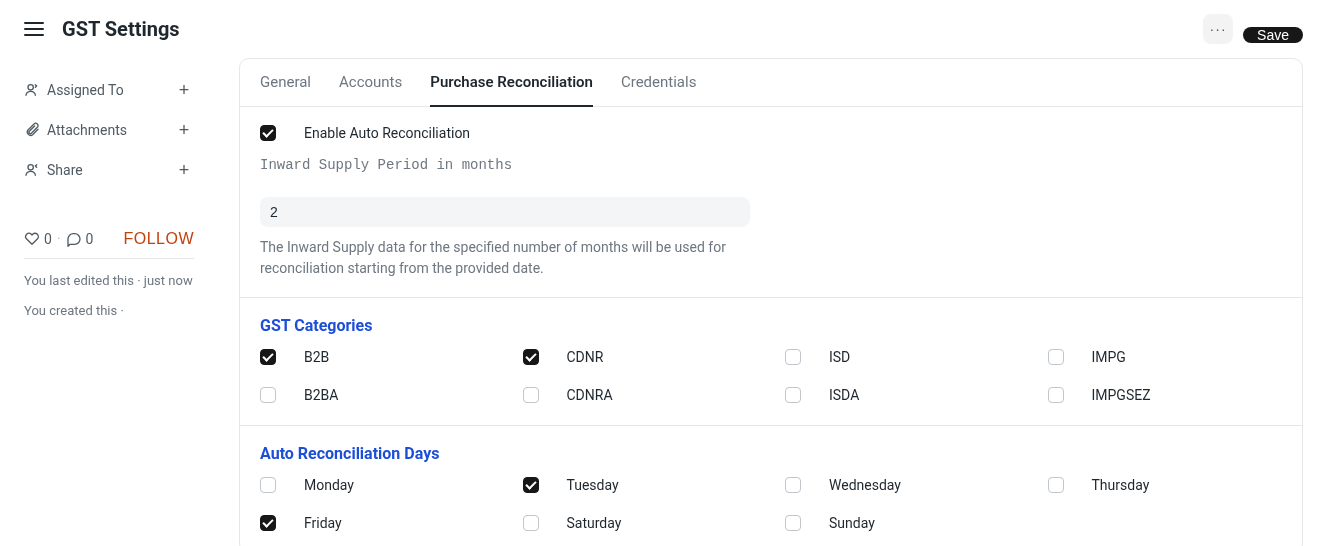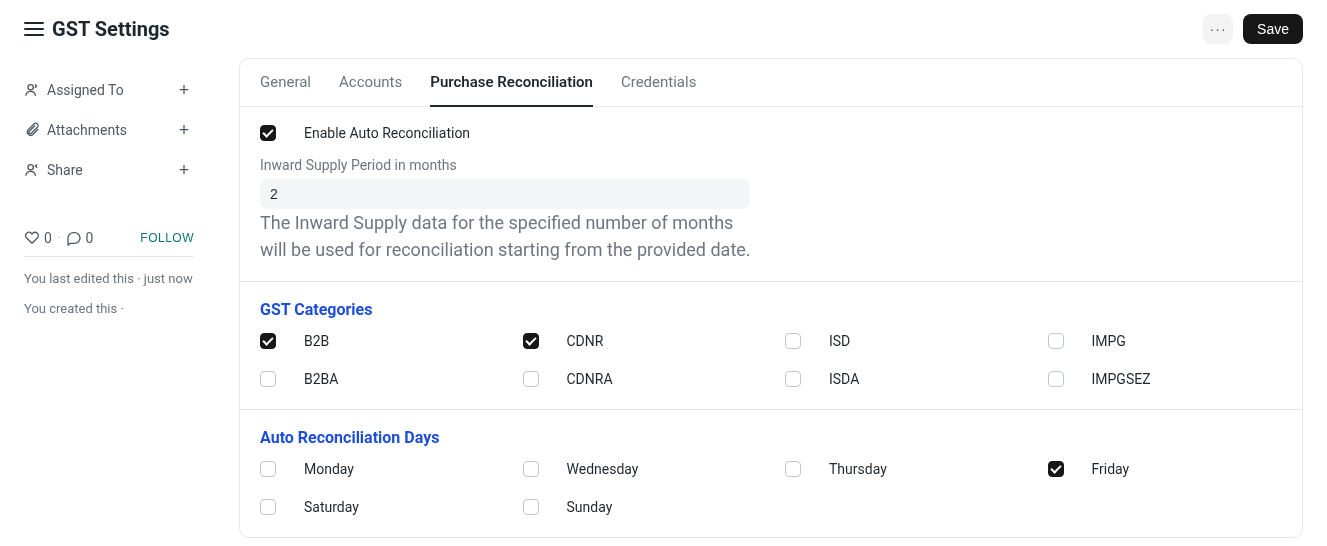--- a/index.html
+++ b/index.html
@@ -20,21 +20,21 @@
     }
     .header {
       display: flex;
       align-items: center;
       justify-content: space-between;
       padding: 14px 24px;
     }
     .header-left {
       display: flex;
       align-items: center;
-      gap: 8px;
+      gap: 18px;
     }
     .hamburger {
       width: 20px;
       height: 20px;
       cursor: pointer;
       display: flex;
       flex-direction: column;
       justify-content: center;
       gap: 4px;
     }
@@ -62,29 +62,30 @@
       border: none;
       cursor: pointer;
       display: flex;
       align-items: center;
       justify-content: center;
       color: #505a62;
       font-size: 14px;
       letter-spacing: 1px;
     }
     .btn-save {
-      height: 30px;
+      height: 16px;
       padding: 0 14px;
       border-radius: 8px;
       background: #171717;
       color: #fff;
       border: none;
       cursor: pointer;
       font-size: 14px;
       font-weight: 500;
+      margin-top: 12px;
     }
     .body {
       display: flex;
       padding: 0 24px 24px;
       gap: 45px;
     }
     .sidebar {
       width: 170px;
       flex-shrink: 0;
       padding-top: 12px;
@@ -141,22 +142,22 @@
       align-items: center;
       gap: 4px;
     }
     .dot-sep {
       color: #b7bfc6;
     }
     .follow-btn {
       background: none;
       border: none;
       cursor: pointer;
-      color: #0f766e;
-      font-size: 12px;
+      color: #c2410c;
+      font-size: 16px;
       letter-spacing: 0.5px;
     }
     .meta-text {
       color: #6e7781;
       font-size: 13px;
       line-height: 1.5;
       padding: 12px 0 6px;
     }
     .main {
       flex: 1;
@@ -225,35 +226,37 @@
       color: #1f272e;
       font-size: 14px;
       margin-left: 18px;
     }
     .field-block {
       margin-top: 16px;
     }
     .field-label {
       color: #6e7781;
       font-size: 14px;
-      margin-bottom: 6px;
+      margin-bottom: 24px;
+      font-family: Liberation Mono, monospace;
     }
     .field-input {
       width: 490px;
       height: 30px;
       border: none;
       background: #f4f5f6;
       border-radius: 8px;
       padding: 0 10px;
       font-size: 14px;
       color: #1f272e;
     }
     .field-help {
       color: #6e7781;
-      font-size: 18px;
+      font-size: 14px;
+      margin-top: 10px;
       max-width: 500px;
       line-height: 1.5;
     }
     .section-title {
       font-size: 16px;
       font-weight: 700;
       color: #1d4ed8;
       margin-bottom: 14px;
     }
     .check-grid {
@@ -407,20 +410,24 @@
       </div>
 
       <div class="section">
         <div class="section-title">Auto Reconciliation Days</div>
         <div class="check-grid" id="days-grid">
             <div class="check-row">
               <span class="checkbox"></span>
               <span class="check-label">Monday</span>
             </div>
             <div class="check-row">
+              <span class="checkbox checked"></span>
+              <span class="check-label">Tuesday</span>
+            </div>
+            <div class="check-row">
               <span class="checkbox"></span>
               <span class="check-label">Wednesday</span>
             </div>
             <div class="check-row">
               <span class="checkbox"></span>
               <span class="check-label">Thursday</span>
             </div>
             <div class="check-row">
               <span class="checkbox checked"></span>
               <span class="check-label">Friday</span>

